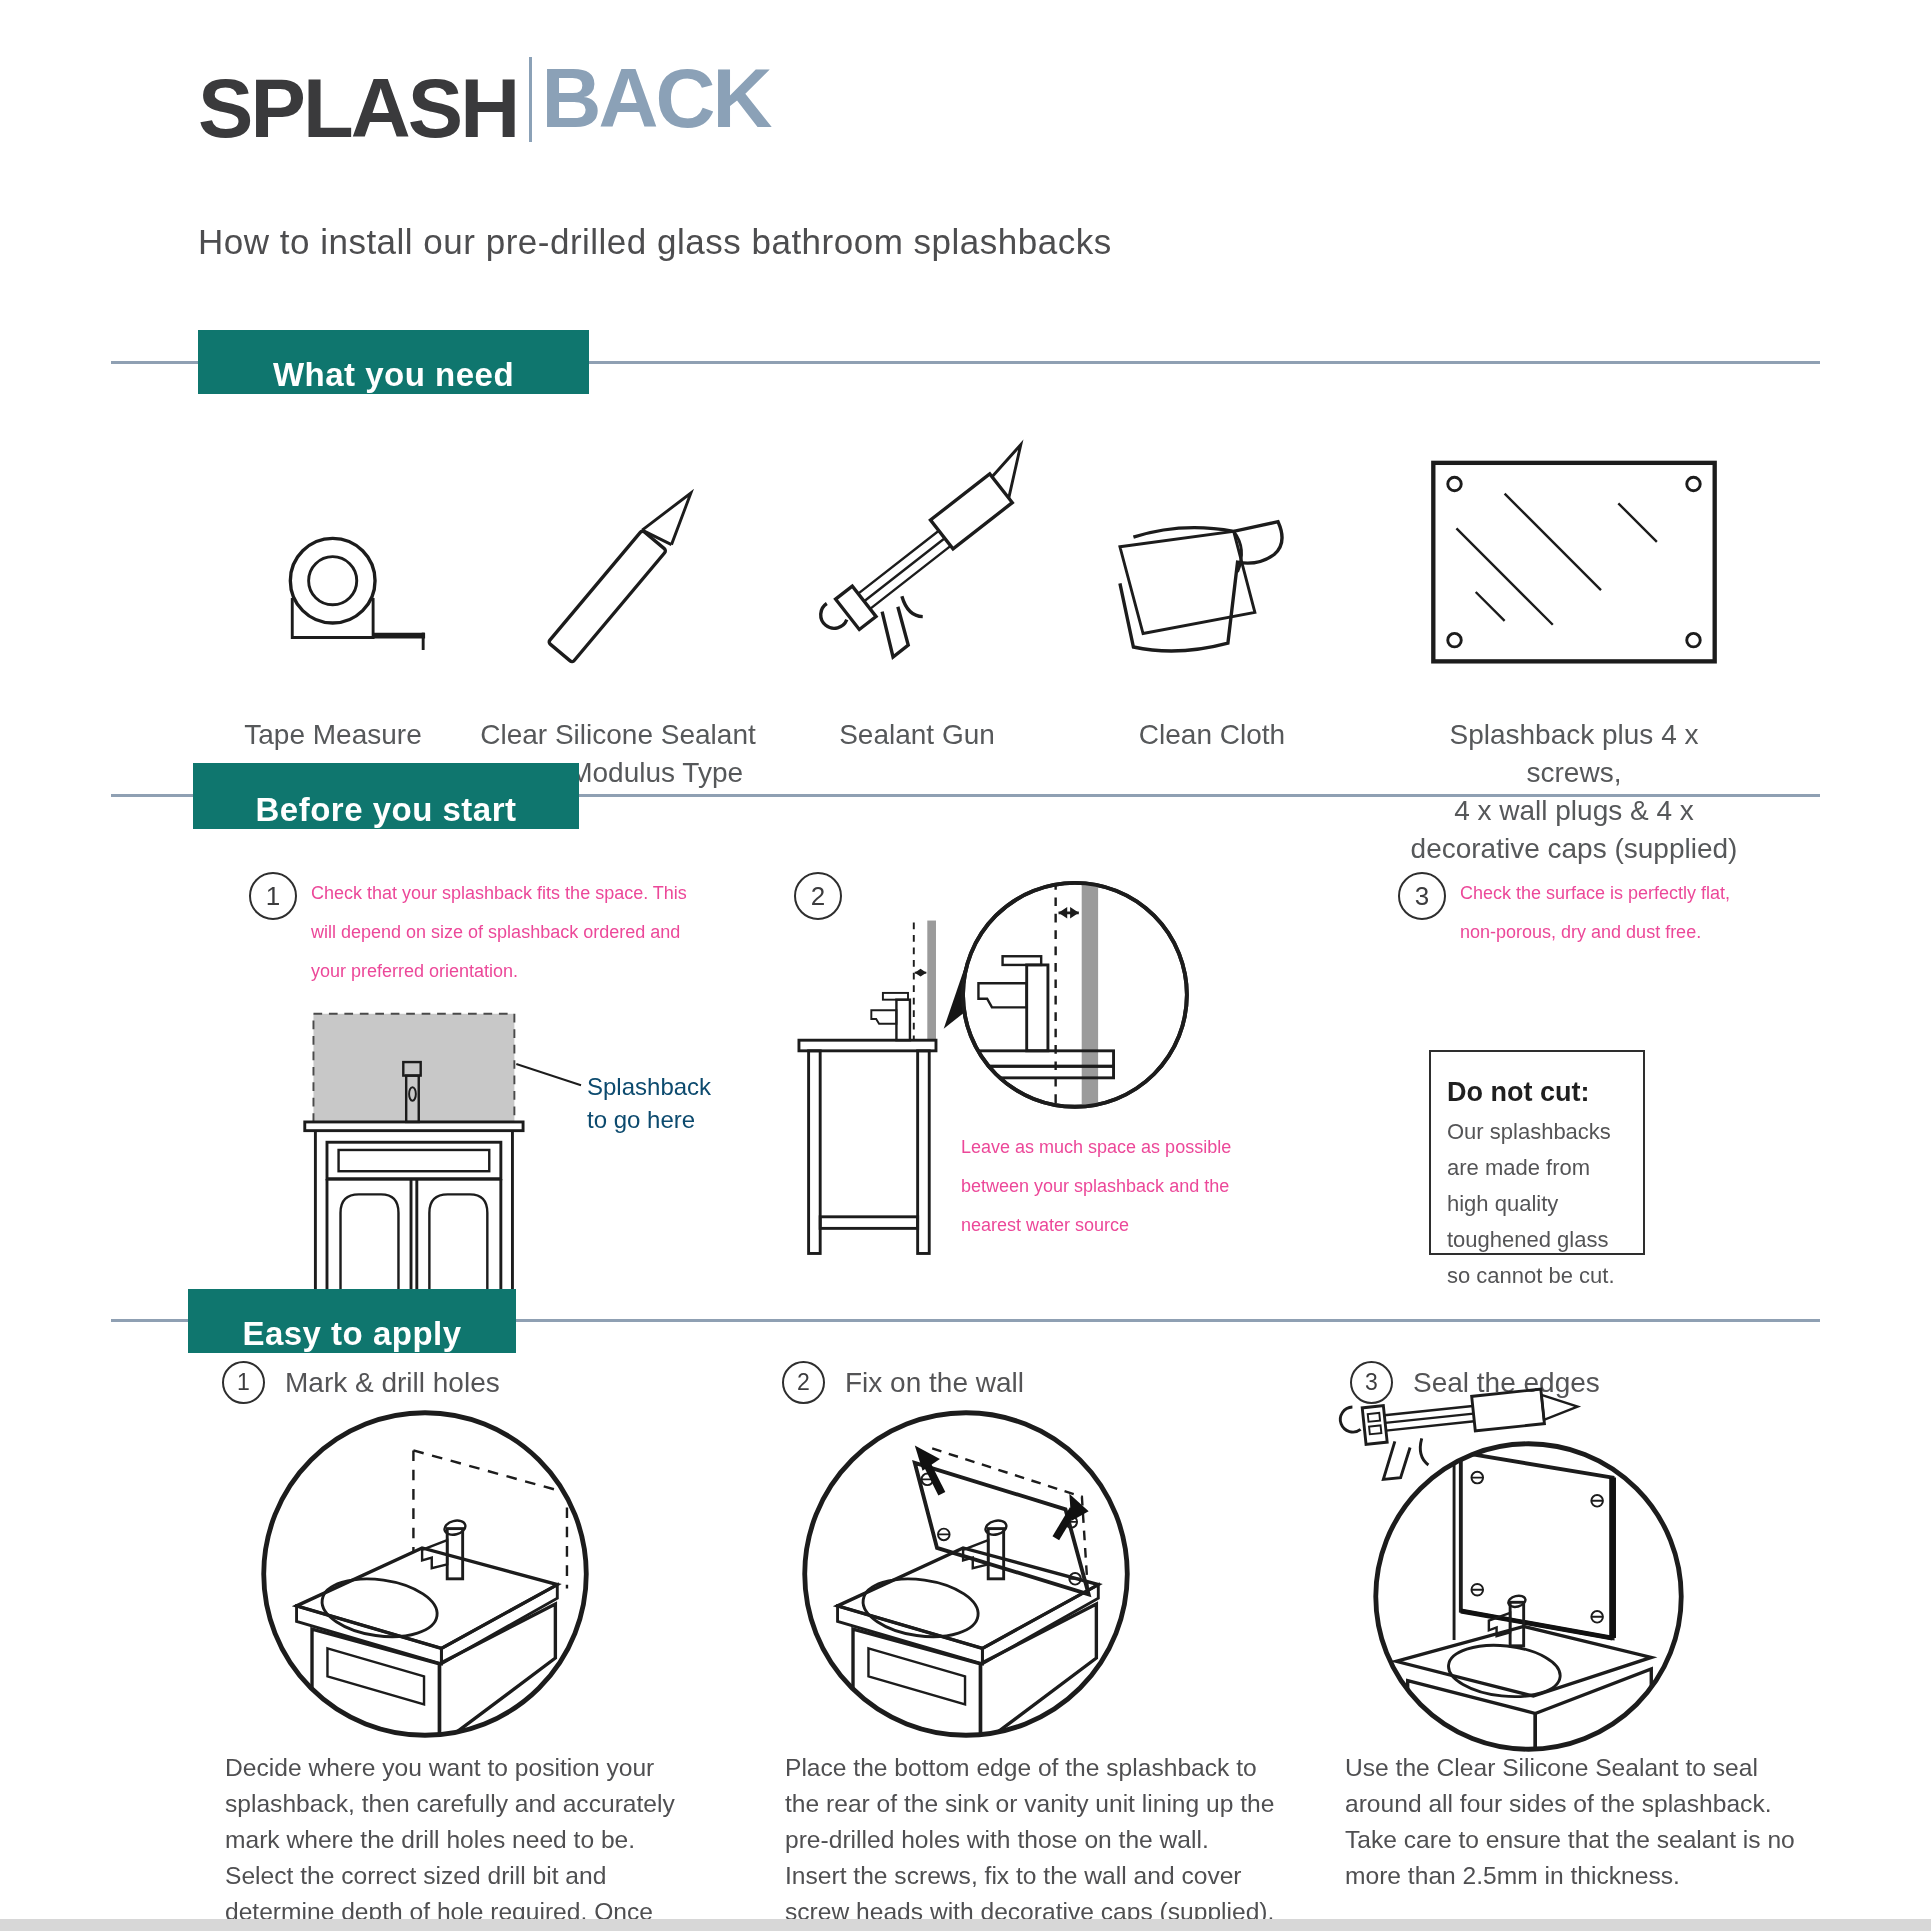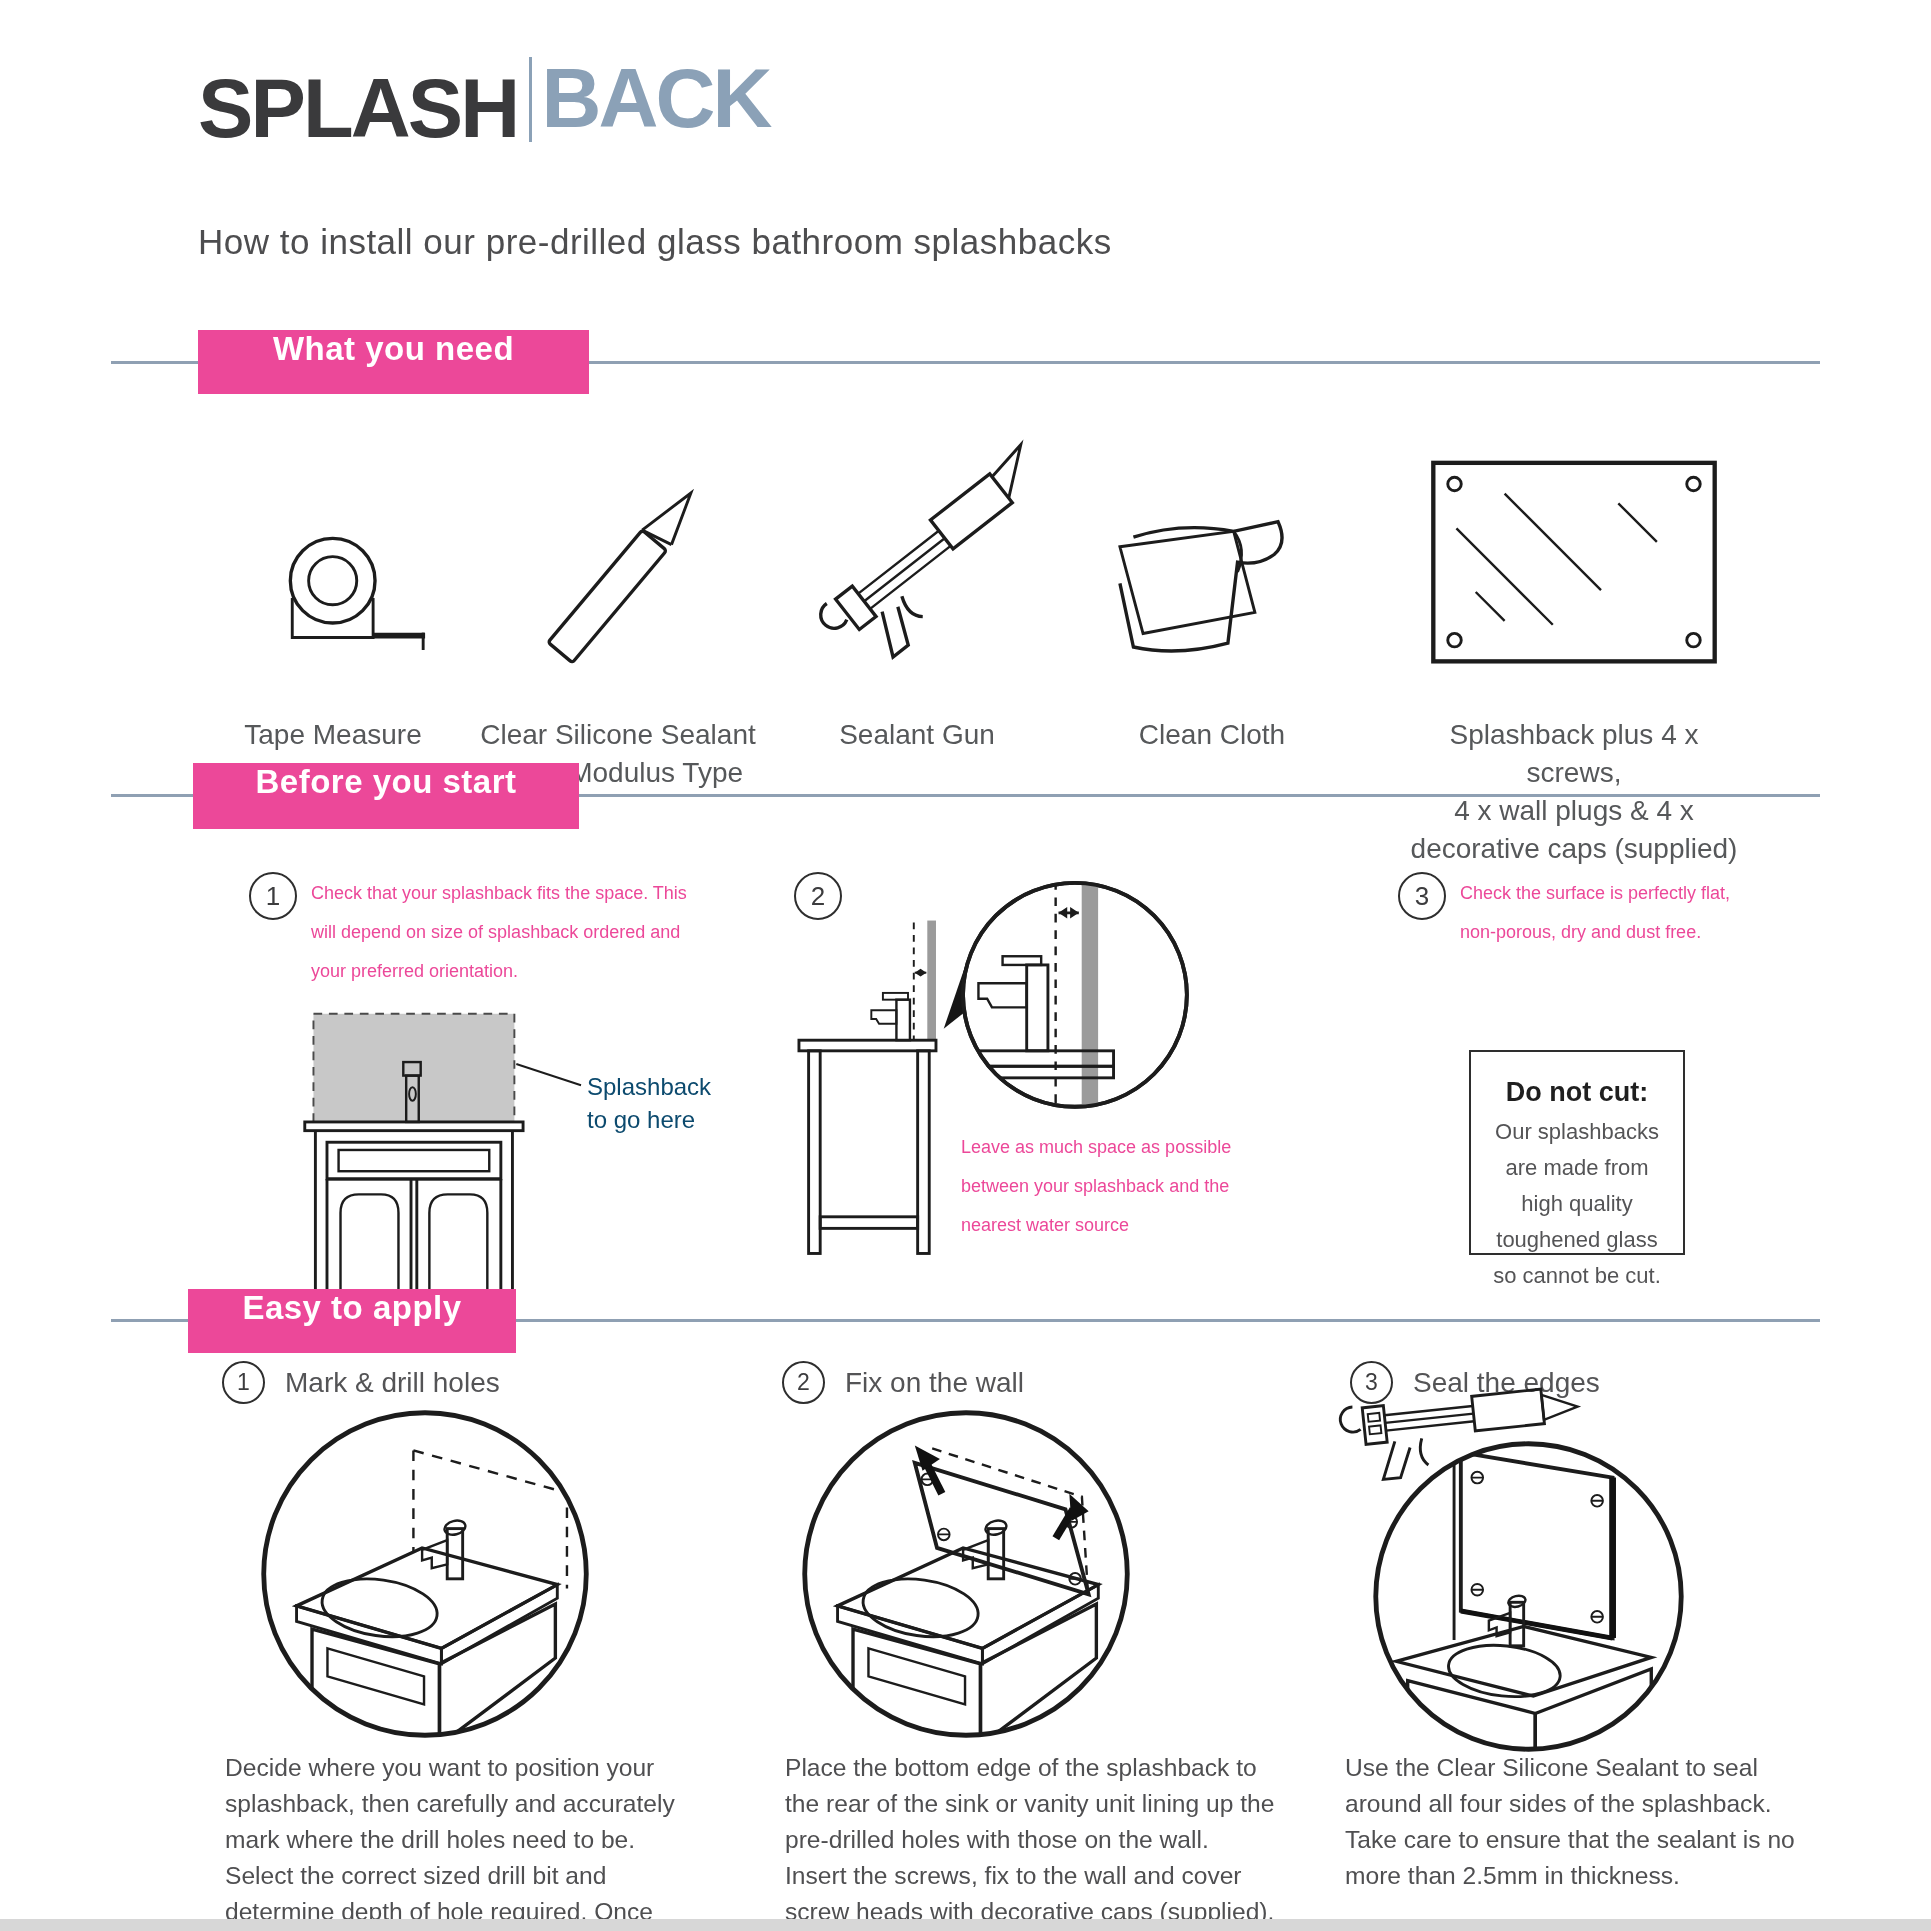--- a/index.html
+++ b/index.html
@@ -11,35 +11,35 @@
   
   .logo{top:41px;left:198px;display:flex;align-items:center;}
   .logo .dark{font-size:83px;font-weight:bold;letter-spacing:-2.9px;color:#3a3a3c;margin-top:20px;}
   .logo .light{font-size:83px;font-weight:bold;letter-spacing:-2.9px;color:#8ba1b7;}
   .logo .divider{width:2.9px;height:85px;background:#8ba1b7;margin:0 9.7px 0 11.6px;}
 
   .subtitle{top:222px;left:198px;font-size:35px;font-weight:400;letter-spacing:0.5px;color:#4d4d4f;text-align:right;}
 
   
   .rule{left:111px;width:1709px;height:2.9px;background:#8fa0b3;}
-  .banner{background:#ec4899;display:flex;align-items:flex-start;justify-content:center;z-index:2;}
+  .banner{background:#0f766e;display:flex;align-items:flex-end;justify-content:center;z-index:2;}
   .banner span{color:#ffffff;font-size:33px;font-weight:bold;letter-spacing:0.5px;}
 
   
   .item-label{font-size:28px;line-height:38px;text-align:center;color:#56585a;margin-top:32px;}
 
   
   .numcirc{width:44px;height:44px;border:2.9px solid #2e2e2e;border-radius:50%;
            display:flex;align-items:center;justify-content:center;font-size:26px;color:#3c3c3e;background:#fff;}
   .numcirc.small{width:39px;height:39px;border-width:2.9px;font-size:23px;}
 
   .step-text{font-size:18px;line-height:39px;color:#ec4899;}
   .callout{font-size:24px;line-height:33px;color:#0c4a6e;}
 
-  .warnbox{border:2.9px solid #2e2e2e;text-align:center;padding:25px 16px;box-sizing:border-box;margin-left:40px;}
+  .warnbox{border:2.9px solid #2e2e2e;padding:25px 16px;box-sizing:border-box;}
   .warnbox .wtitle{font-size:27px;font-weight:bold;color:#1f1f1f;margin-bottom:5.8px;}
   .warnbox .wbody{font-size:22px;line-height:36px;color:#545456;}
 
   .easylabel{font-size:28px;color:#545456;text-align:right;}
   .para{font-size:24.6px;line-height:36px;color:#4f4f51;}
 
   .bottomstrip{left:0;top:1919px;width:1931px;height:11.6px;background:#d7d7d7;}
 
   svg{overflow:visible;}
   .ln{stroke:#1c1c1c;fill:none;}

